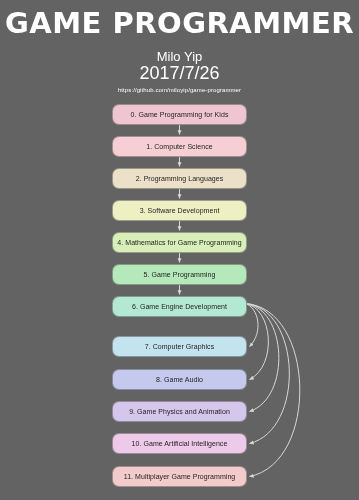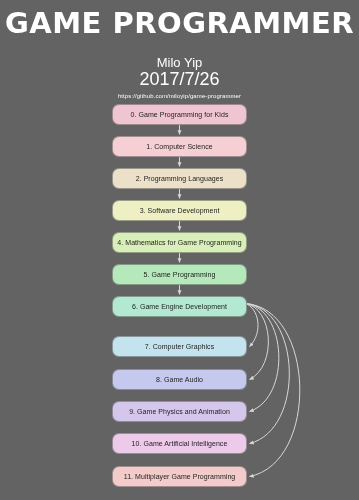--- a/index.html
+++ b/index.html
@@ -34,21 +34,21 @@
     color: #ffffff;
     line-height: 34px;
     margin: 0;
     white-space: nowrap;
   }
   .author {
     font-family: "Liberation Sans", sans-serif;
     font-size: 13px;
     color: #ffffff;
     line-height: 16px;
-    margin-top: 15px;
+    margin-top: 9px;
   }
   .date {
     font-family: "Liberation Sans", sans-serif;
     font-size: 18px;
     color: #ffffff;
     line-height: 16px;
   }
   .url {
     font-family: "Liberation Sans", sans-serif;
     font-size: 6px;

